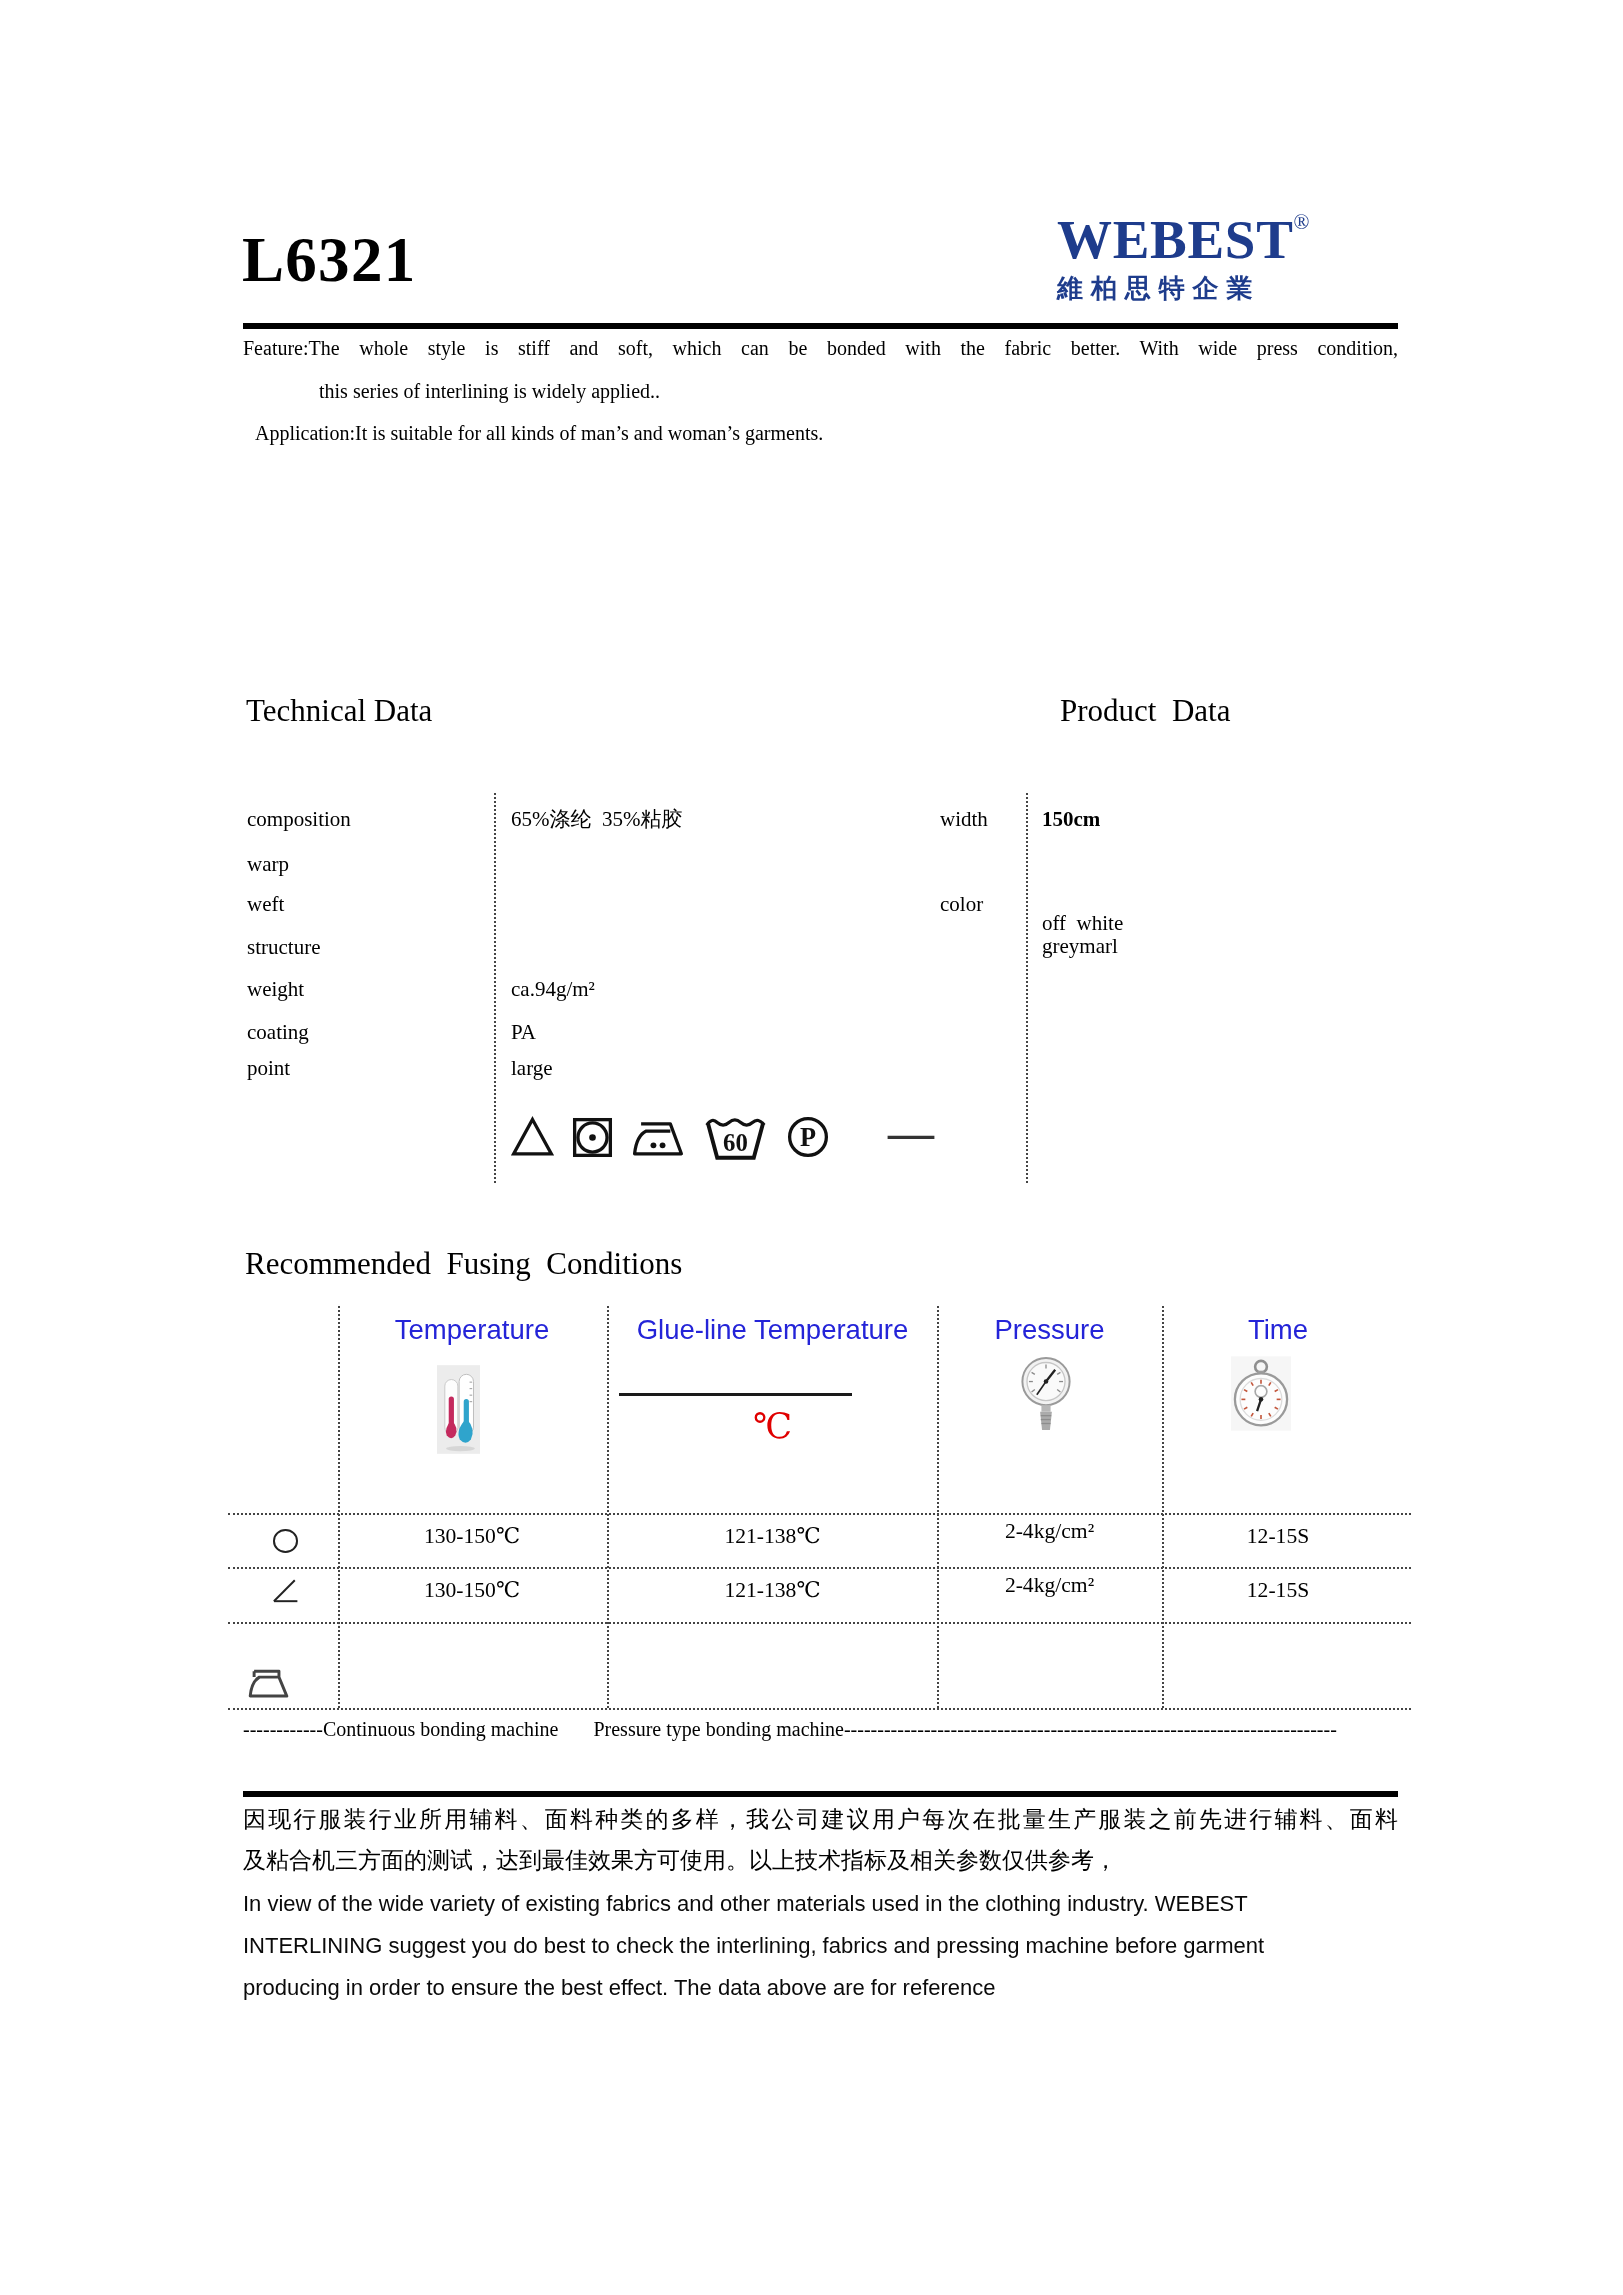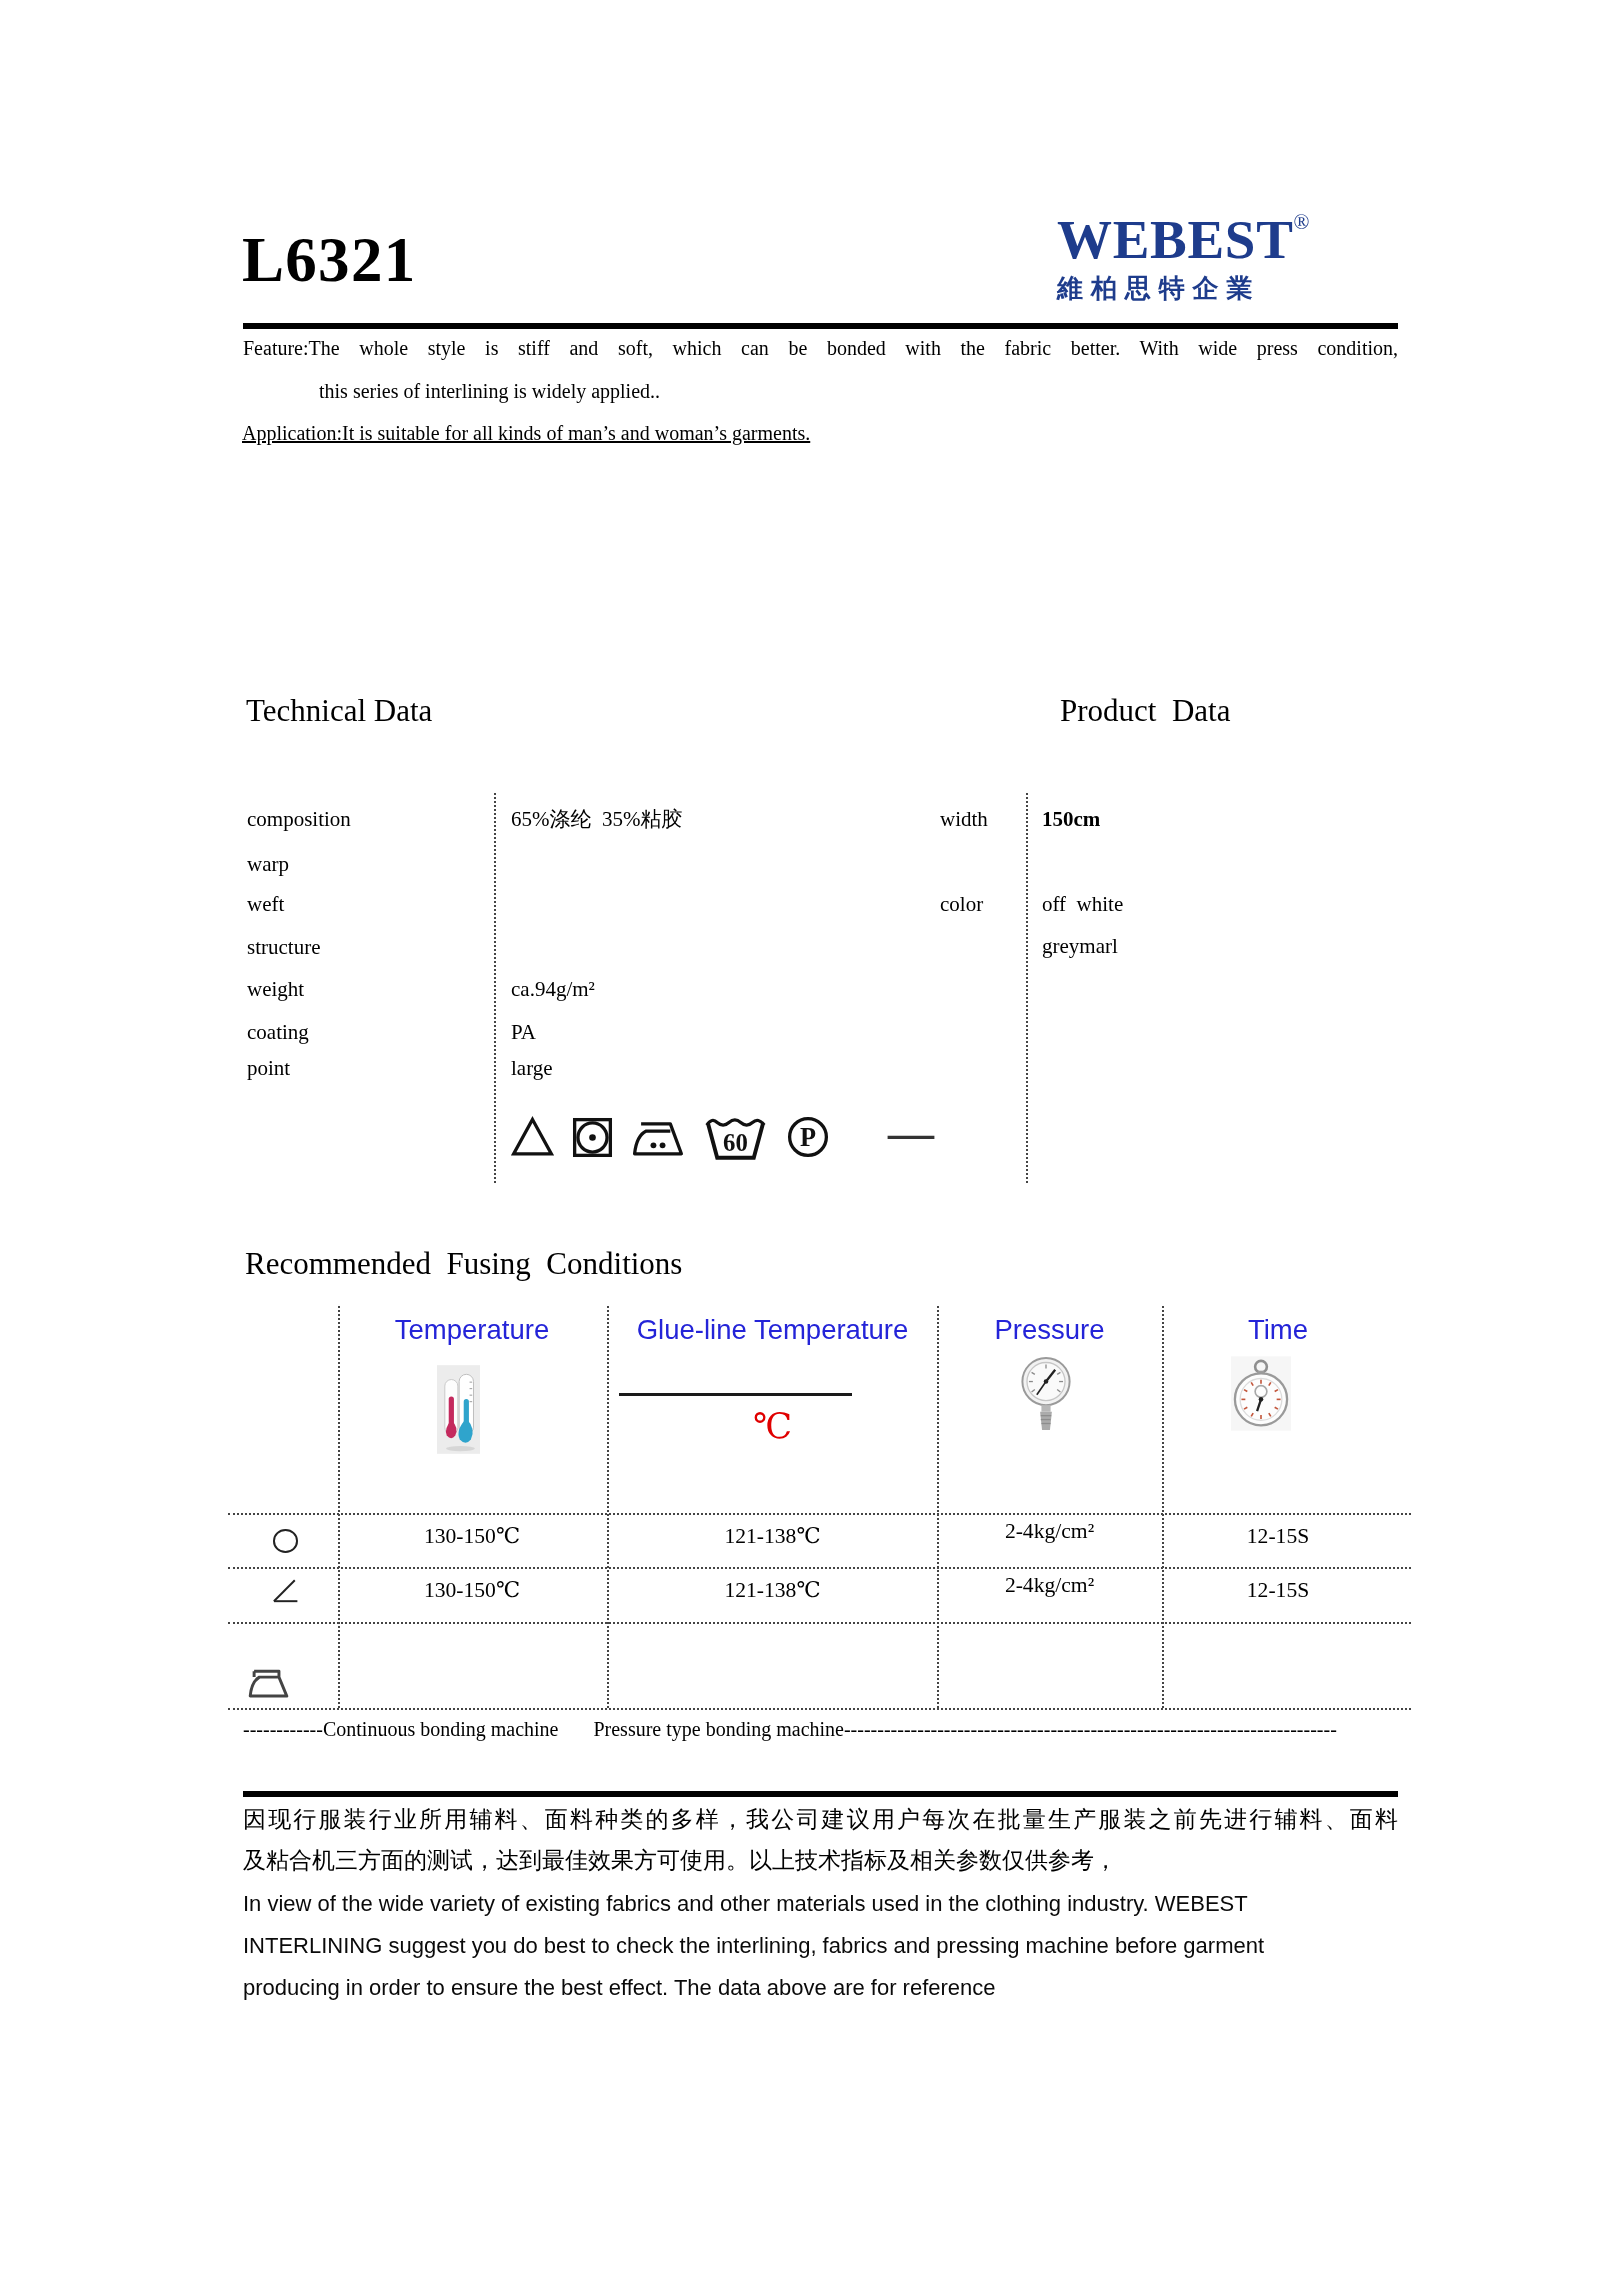--- a/index.html
+++ b/index.html
@@ -37,21 +37,21 @@
 
   <div class="abs" style="left:1057px;top:195px;width:308px;text-align:left;">
     <div class="logo-word"><span>WEBEST</span><span class="logo-reg">®</span></div>
     <div class="logo-cn">維柏思特企業</div>
   </div>
 
   <div class="abs rule" style="left:243px;top:323px;width:1155px;height:5.9px;"></div>
 
   <div class="abs body-text just" style="left:243px;top:335px;width:1155px;">Feature:The whole style is stiff and soft, which can be bonded with the fabric better. With wide press condition,</div>
   <div class="abs body-text" style="left:319px;top:378px;">this series of interlining is widely applied..</div>
-  <div class="abs body-text" style="left:242px;top:420px;text-decoration:underline;">Application:It is suitable for all kinds of man’s and woman’s garments.</div>
+  <div class="abs body-text" style="left:255px;top:420px;">Application:It is suitable for all kinds of man’s and woman’s garments.</div>
 
   <div class="abs h2" style="left:246px;top:693px;">Technical Data</div>
   <div class="abs h2 pre" style="left:1060px;top:693px;">Product  Data</div>
 
   <div class="abs vdot" style="left:494px;top:793px;height:390px;"></div>
 
   <div class="abs tbl-text" style="left:247px;top:805px;">composition</div>
   <div class="abs tbl-text pre" style="left:511px;top:805px;">65%涤纶  35%粘胶</div>
   <div class="abs tbl-text" style="left:247px;top:850px;">warp</div>
   <div class="abs tbl-text" style="left:247px;top:890px;">weft</div>
@@ -100,21 +100,21 @@
       <svg width="50" height="6.5" viewBox="0 0 76 10">
           <line x1="2" y1="5" x2="74" y2="5" stroke="#333" stroke-width="5"></line>
         </svg>
     </span>
   </div>
 
   <div class="abs vdot" style="left:1026px;top:793px;height:390px;"></div>
   <div class="abs tbl-text" style="left:940px;top:805px;">width</div>
   <div class="abs tbl-text" style="left:1042px;top:805px;font-weight:bold;">150cm</div>
   <div class="abs tbl-text" style="left:940px;top:890px;">color</div>
-  <div class="abs tbl-text pre" style="left:1042px;top:890px;">off  white</div>
+  <div class="abs tbl-text pre" style="left:1042px;top:909px;">off  white</div>
   <div class="abs tbl-text" style="left:1042px;top:932px;">greymarl</div>
 
   <div class="abs h2 pre" style="left:245px;top:1246px;font-size:31px;">Recommended  Fusing  Conditions</div>
 
   <div class="abs vdot" style="left:338px;top:1306px;height:402px;"></div>
   <div class="abs vdot" style="left:607px;top:1306px;height:402px;"></div>
   <div class="abs vdot" style="left:937px;top:1306px;height:402px;"></div>
   <div class="abs vdot" style="left:1162px;top:1306px;height:402px;"></div>
 
   <div class="bluehead" style="left:338px;top:1314px;width:268px;">Temperature</div>

